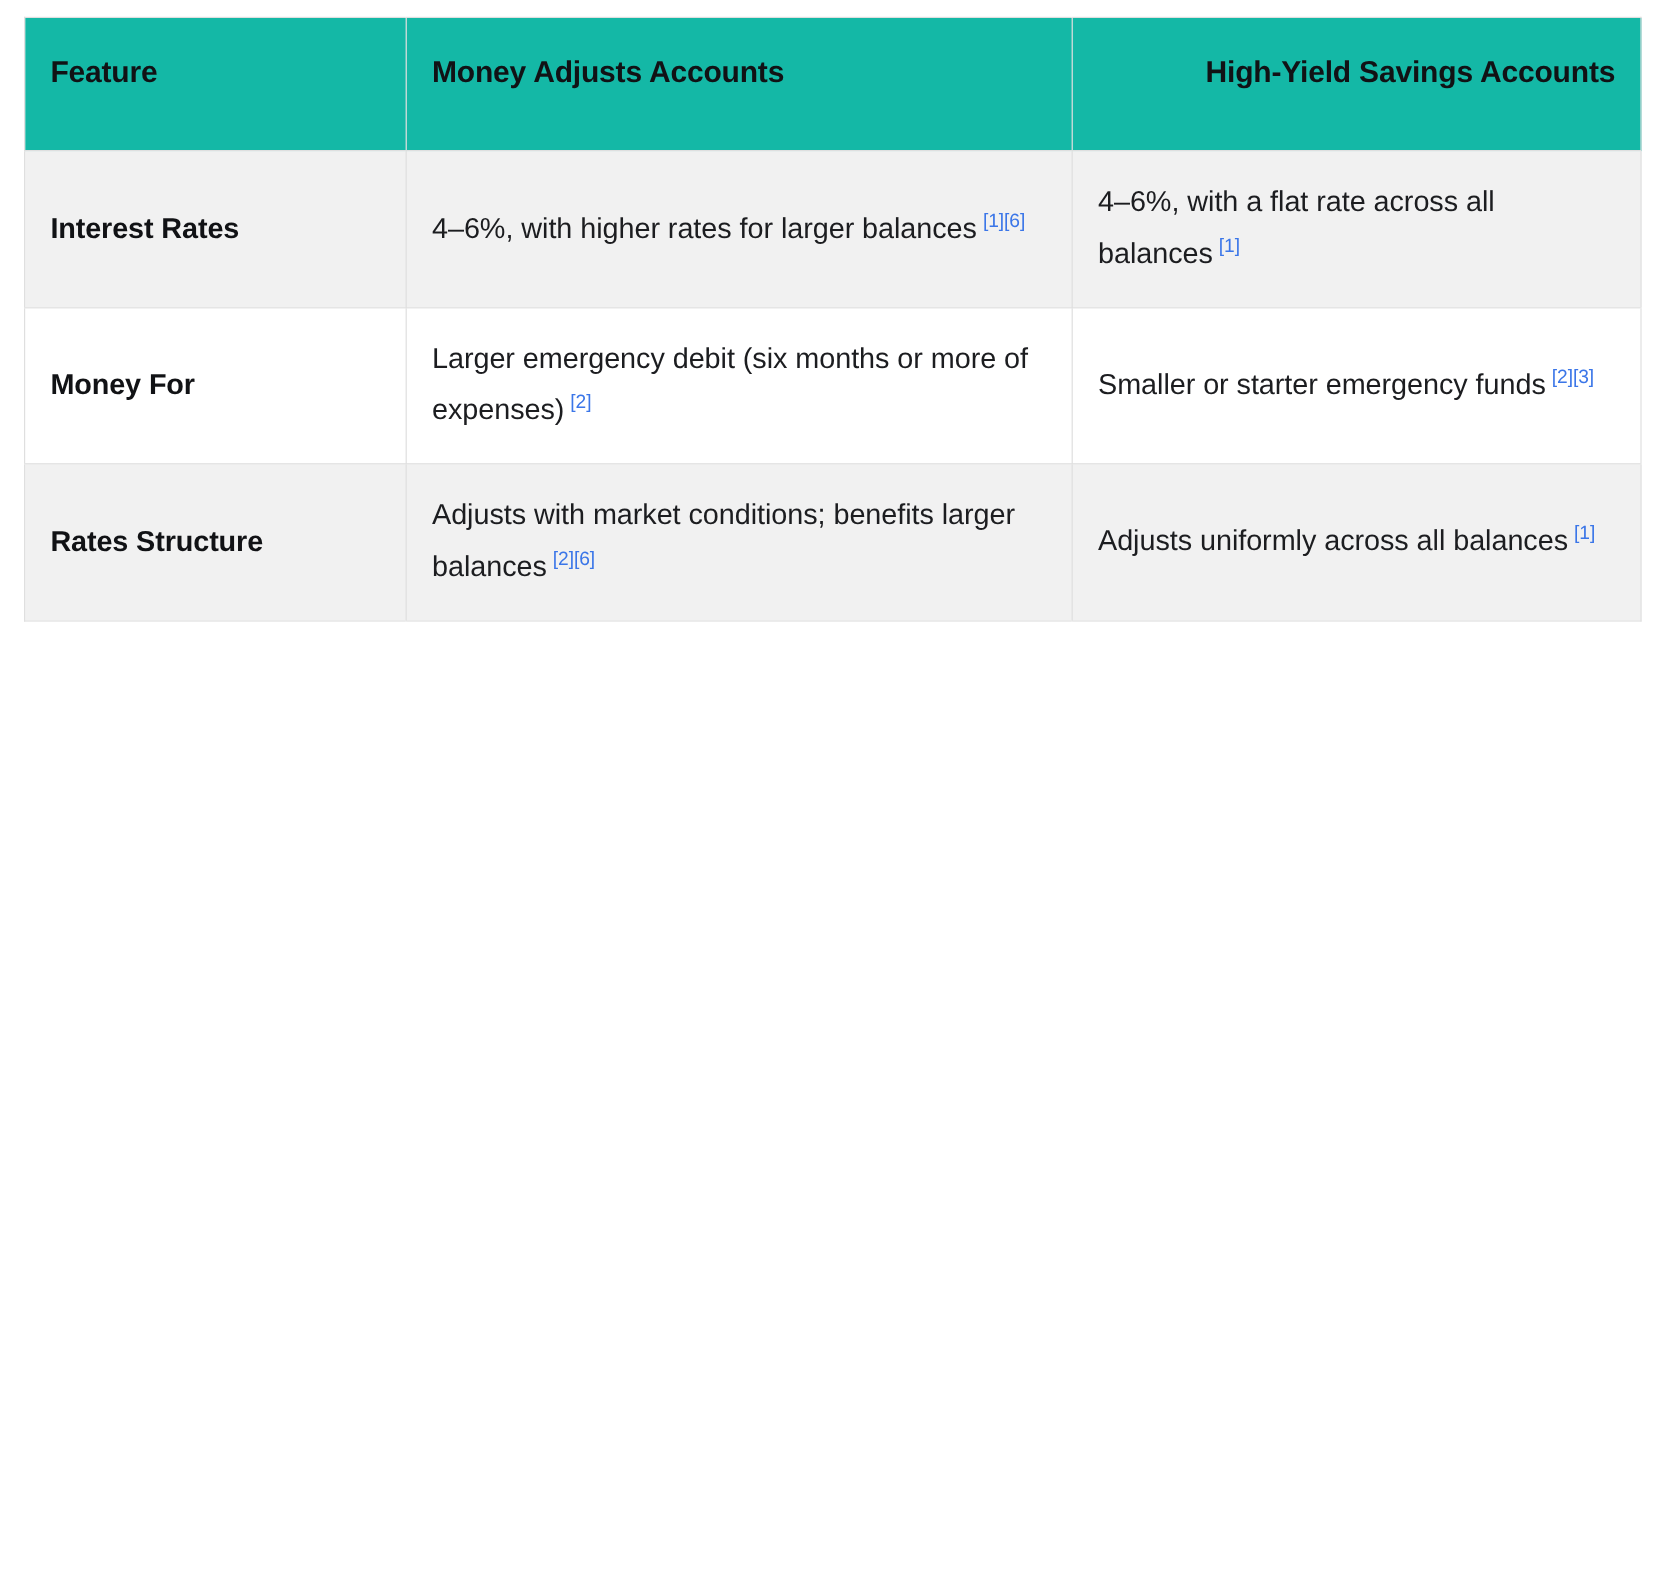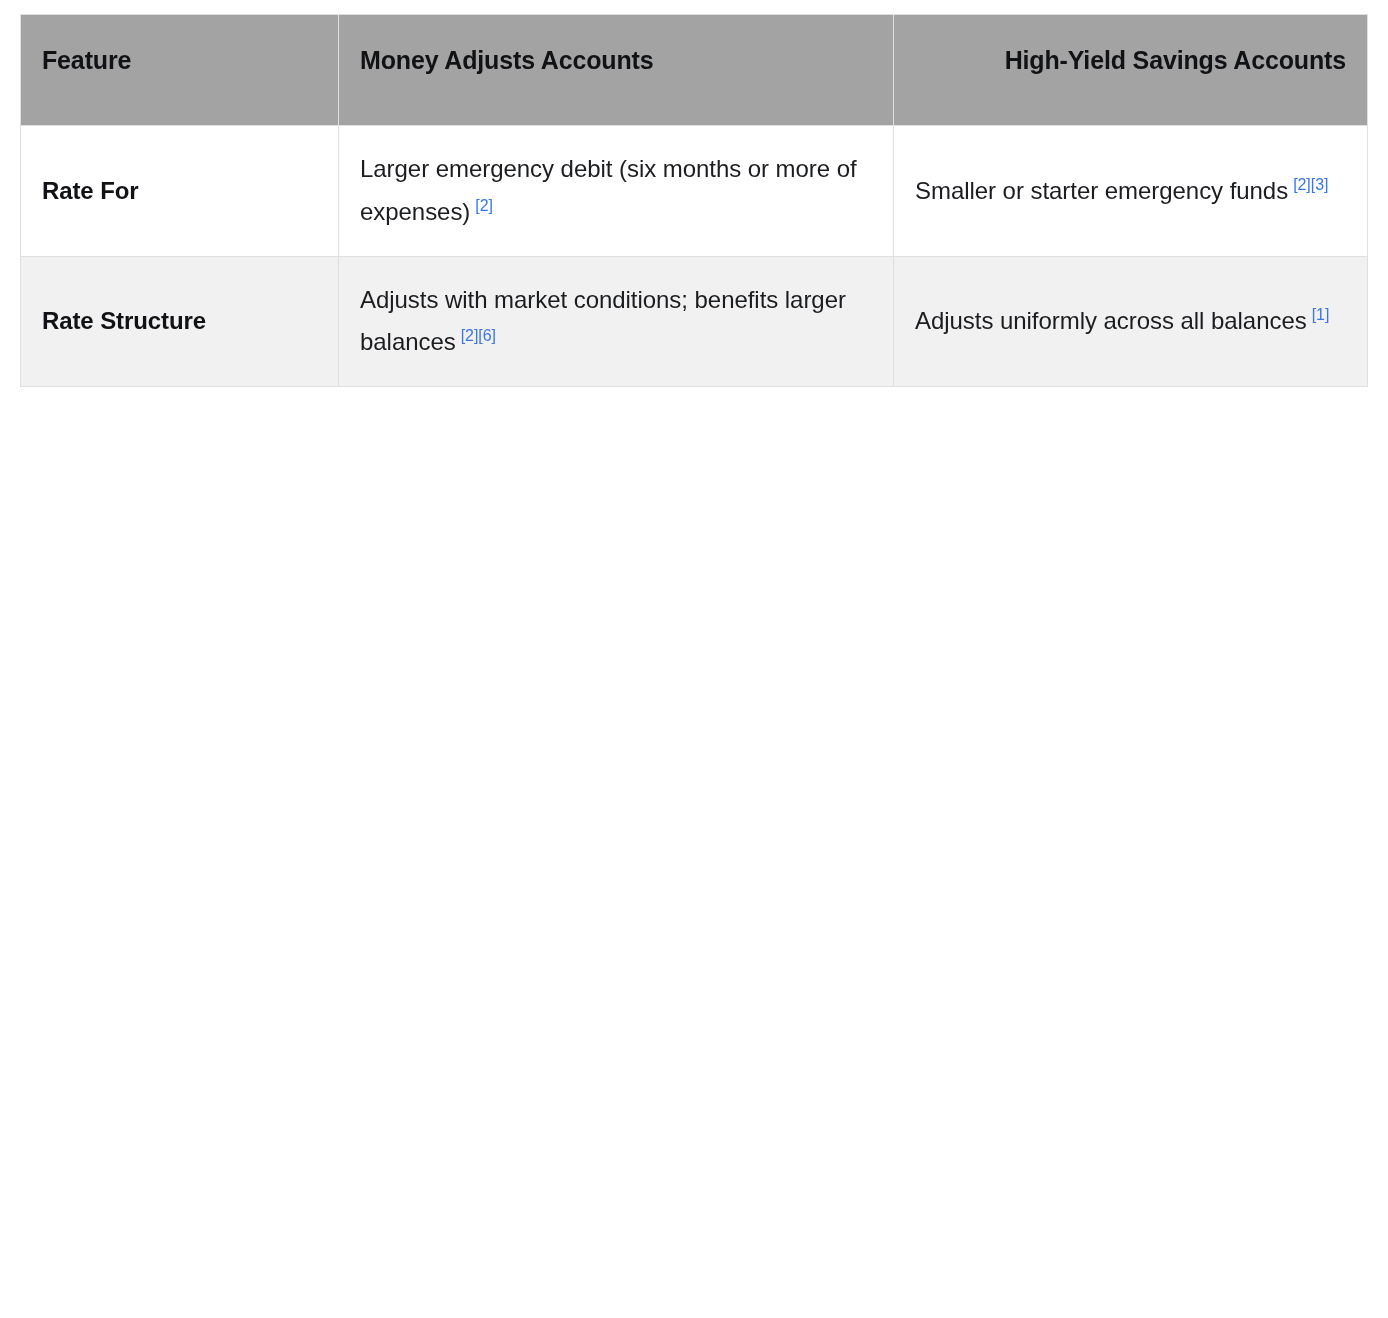--- a/index.html
+++ b/index.html
@@ -28,21 +28,21 @@
     table-layout: fixed;
     border: 1px solid #dfdfdf;
     background: #ffffff;
   }
 
   col.col-feature  { width: 318px; }
   col.col-mma      { width: 555px; }
   col.col-hysa     { width: 474px; }
 
   thead th {
-    background: #a3a3a3;
+    background: #14b8a6;
     border-right: 1px solid #dfdfdf;
     border-bottom: 1px solid #dfdfdf;
     text-align: left;
     vertical-align: middle;
     padding: 28px 21px 48px 21px;
     font-size: 25px;
     font-weight: 700;
     line-height: 1.37;
     color: #111215;
     letter-spacing: -0.15px;
@@ -102,25 +102,30 @@
       <col class="col-hysa">
     </colgroup>
     <thead>
       <tr>
         <th>Feature</th>
         <th>Money Adjusts Accounts</th>
         <th>High-Yield Savings Accounts</th>
       </tr>
     </thead>
     <tbody id="table-body">
+        <tr class="stripe-gray">
+          <th class="row-header">Interest Rates</th>
+          <td class="cell"><span>4–6%, with higher rates for larger balances</span><span class="cite">[1]</span><span class="cite">[6]</span></td>
+          <td class="cell"><span>4–6%, with a flat rate across all balances</span><span class="cite">[1]</span></td>
+        </tr>
         <tr class="stripe-white">
-          <th class="row-header">Rate For</th>
+          <th class="row-header">Money For</th>
           <td class="cell"><span>Larger emergency debit (six months or more of expenses)</span><span class="cite">[2]</span></td>
           <td class="cell"><span>Smaller or starter emergency funds</span><span class="cite">[2]</span><span class="cite">[3]</span></td>
         </tr>
         <tr class="stripe-gray">
-          <th class="row-header">Rate Structure</th>
+          <th class="row-header">Rates Structure</th>
           <td class="cell"><span>Adjusts with market conditions; benefits larger balances</span><span class="cite">[2]</span><span class="cite">[6]</span></td>
           <td class="cell"><span>Adjusts uniformly across all balances</span><span class="cite">[1]</span></td>
         </tr>
       </tbody>
   </table>
 </div>
 
 </body></html>

